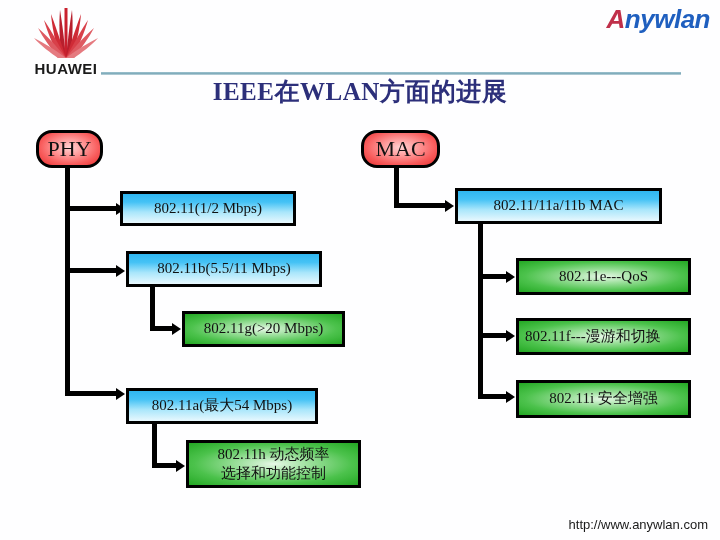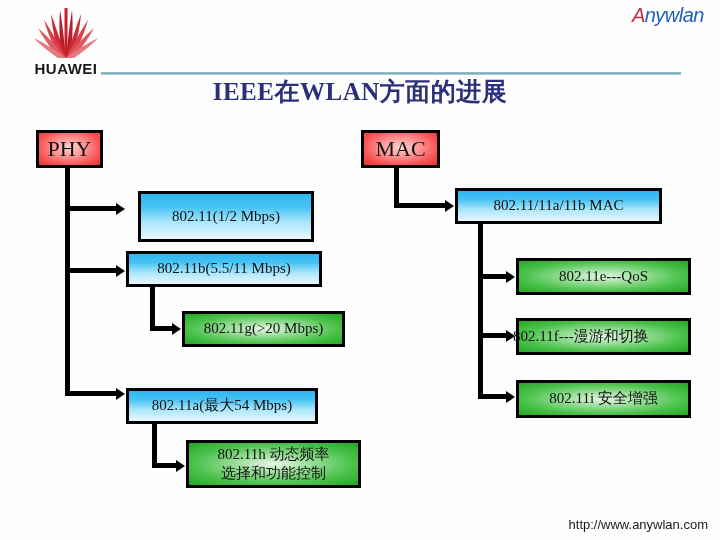--- a/index.html
+++ b/index.html
@@ -48,25 +48,25 @@
     text-align: center;
     font-family: "Liberation Sans", "DejaVu Sans", sans-serif;
     font-weight: bold;
     font-size: 15px;
     letter-spacing: 0.5px;
     color: #1a1a1a;
   }
 
   #anywlan-logo {
     position: absolute;
-    right: 16px; top: 4px;
+    right: 10px; top: 4px;
     font-family: "Liberation Sans", "DejaVu Sans", sans-serif;
     font-style: italic;
-    font-weight: normal;
-    font-size: 20px;
+    font-weight: bold;
+    font-size: 26px;
     color: #1f5fbf;
     letter-spacing: -0.5px;
   }
   #anywlan-logo .accent {
     color: #c0304a;
   }
 
   #slide-title {
     position: absolute;
     left: 0; top: 27px;
@@ -100,20 +100,21 @@
     font-size: 15px;
     color: #111111;
     line-height: 1.15;
     white-space: nowrap;
     z-index: 3;
   }
 
   .node.red {
     background: radial-gradient(ellipse at 50% 45%, #ffd2d2 0%, #ff9d9d 32%, #f85b5b 68%, #e83030 100%);
     font-size: 22px;
+    border-radius: 16px;
   }
   .node.blue {
     background: linear-gradient(to bottom, #2fb6f0 0%, #45c2f5 28%, #a9e6fb 62%, #e8f8fe 100%);
   }
   .node.green {
     background: radial-gradient(ellipse at 50% 50%, #e6f7e6 0%, #9de09d 30%, #4cc24c 66%, #23a823 100%);
   }
   .node.two-line {
     white-space: normal;
     line-height: 1.3;
@@ -177,21 +178,21 @@
   </div>
 
   <div class="node red" style="left:36px; top:130px; width:67px; height:38px;">
     <span>PHY</span>
   </div>
 
   <div class="conn" style="left:65px; top:168px; width:5px; height:228px;"></div>
 
   <div class="conn" style="left:65px; top:206px; width:53px; height:5px;"></div>
   <div class="arrow-right" style="left:116px; top:202.5px;"></div>
-  <div class="node blue" style="left:138px; top:191px; width:176px; height:51px;">
+  <div class="node blue" style="left:120px; top:191px; width:176px; height:35px;">
     <span>802.11(1/2 Mbps)</span>
   </div>
 
   <div class="conn" style="left:65px; top:268px; width:53px; height:5px;"></div>
   <div class="arrow-right" style="left:116px; top:264.5px;"></div>
   <div class="node blue" style="left:126px; top:251px; width:196px; height:36px;">
     <span>802.11b(5.5/11 Mbps)</span>
   </div>
 
   <div class="conn" style="left:150px; top:287px; width:5px; height:44px;"></div>
@@ -229,21 +230,21 @@
   <div class="conn" style="left:478px; top:224px; width:5px; height:172px;"></div>
 
   <div class="conn" style="left:478px; top:274px; width:30px; height:5px;"></div>
   <div class="arrow-right" style="left:506px; top:270.5px;"></div>
   <div class="node green" style="left:516px; top:258px; width:175px; height:37px;text-align:right;">
     <span>802.11e---QoS</span>
   </div>
 
   <div class="conn" style="left:478px; top:333px; width:30px; height:5px;"></div>
   <div class="arrow-right" style="left:506px; top:329.5px;"></div>
-  <div class="node green" style="left:516px; top:318px; width:175px; height:37px; justify-content:flex-start; padding-left:0; overflow:visible;">
+  <div class="node green" style="left:516px; top:318px; width:175px; height:37px; justify-content:flex-start; padding-left:12px; overflow:visible;">
     <span style="margin-left:-6px;">802.11f---漫游和切换</span>
   </div>
 
   <div class="conn" style="left:478px; top:394px; width:30px; height:5px;"></div>
   <div class="arrow-right" style="left:506px; top:390.5px;"></div>
   <div class="node green" style="left:516px; top:380px; width:175px; height:38px;">
     <span>802.11i 安全增强</span>
   </div>
 
   <div id="footer-url">http://www.anywlan.com</div>

